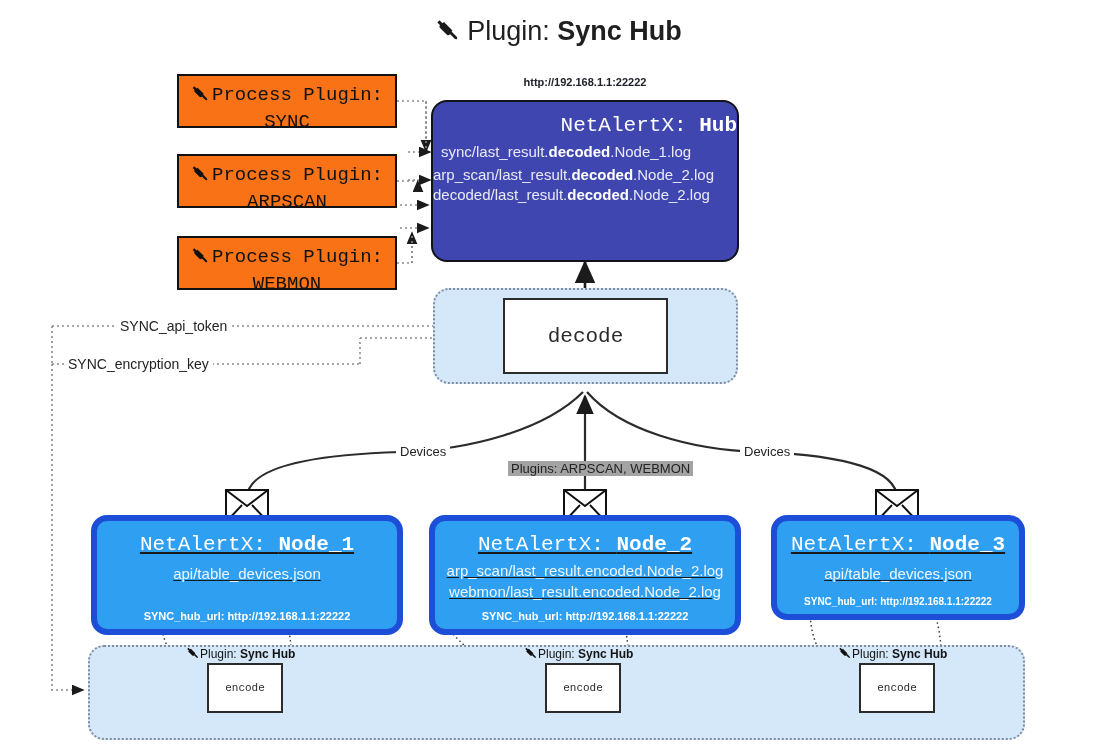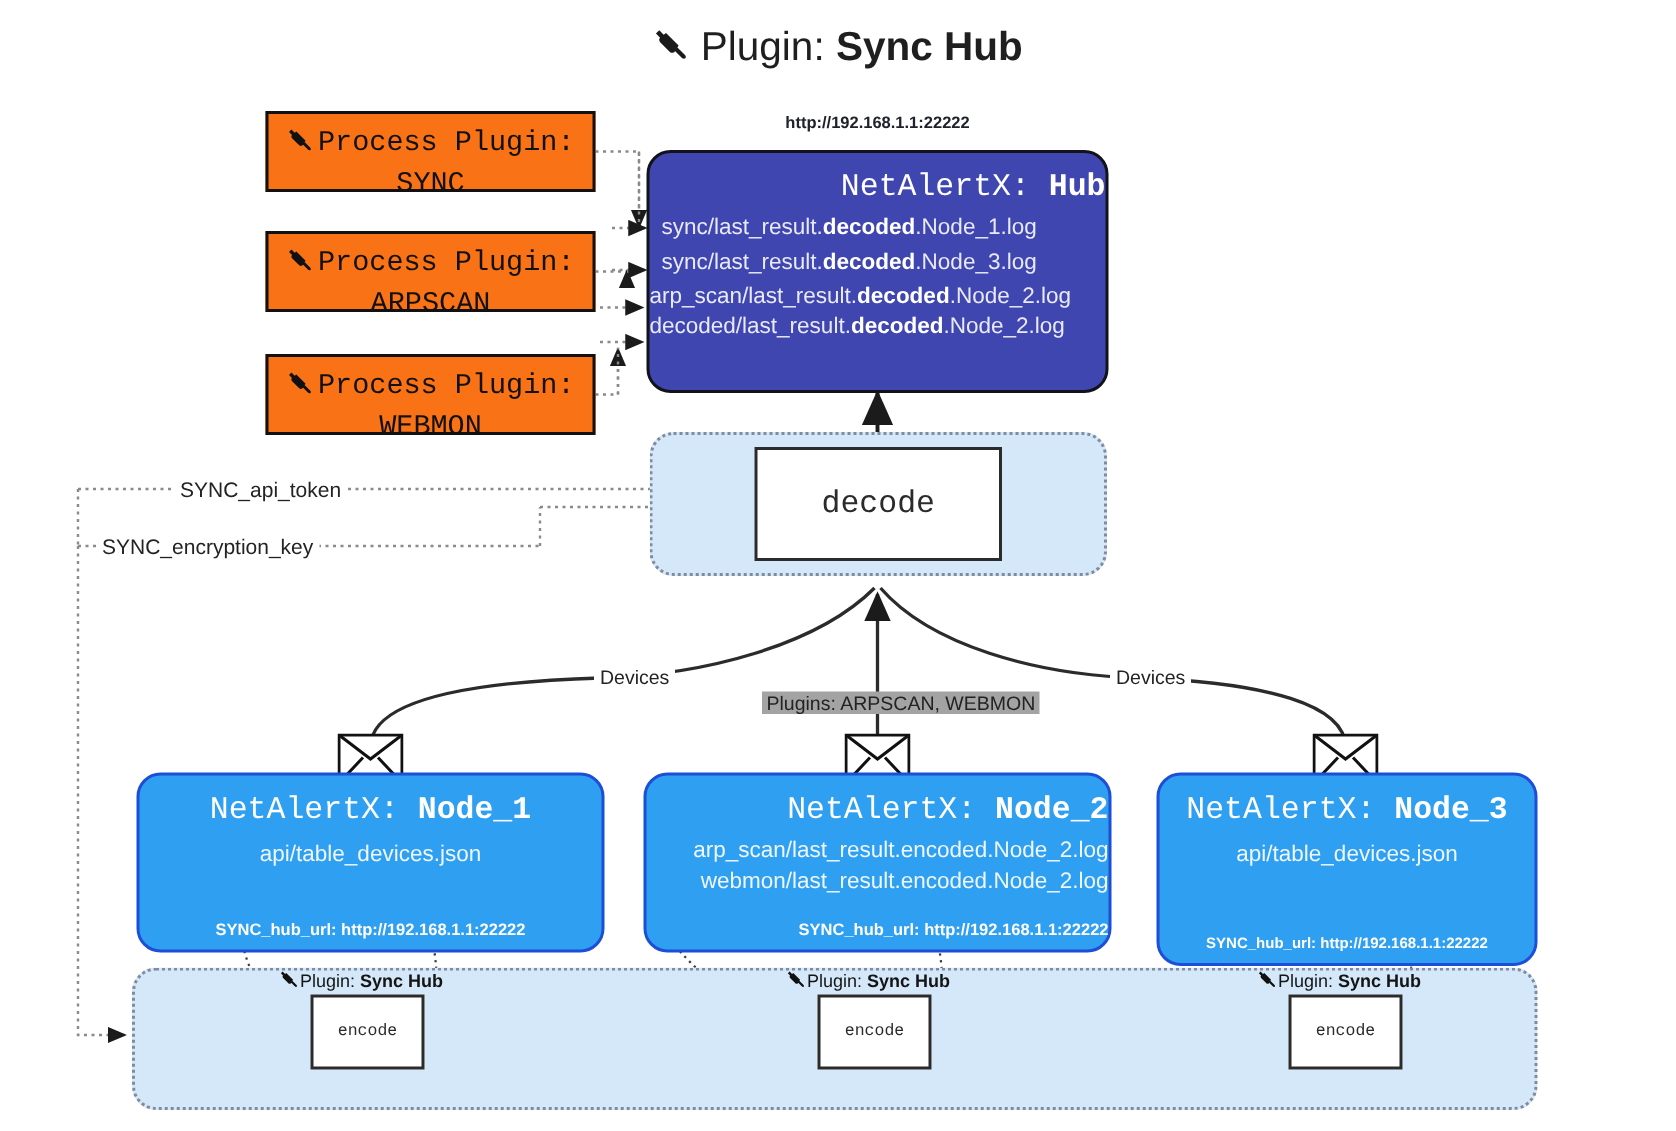--- a/index.html
+++ b/index.html
@@ -30,22 +30,22 @@
 
   .lbox{position:absolute;box-sizing:border-box;background:#d4e8fa;
         border:2px dotted #7f8ca0;border-radius:16px;}
 
   .wbox{position:absolute;box-sizing:border-box;background:#fff;border:2px solid #2b2b2b;
         display:flex;align-items:center;justify-content:center;
         font-family:"Liberation Mono","DejaVu Sans Mono",monospace;color:#2b2b2b;}
   .wbox.big{font-size:21px;}
   .wbox.small{font-size:11px;}
 
-  .node{position:absolute;box-sizing:border-box;background:#2f9ff2;border:2px solid #1d4ed8;
-        border-radius:16px;text-align:center;}
+  .node{position:absolute;box-sizing:border-box;background:#2f9ff2;border:6px solid #1d4ed8;
+        border-radius:16px;text-align:center;text-decoration:underline;}
   .node .ttl2{font-family:"Liberation Mono","DejaVu Sans Mono",monospace;font-size:21px;
         color:#ffffff;margin-top:12px;white-space:nowrap;}
   .node .ttl2 b{font-weight:bold;}
   .node .pl{color:#eef7ff;font-size:15px;margin-top:9px;white-space:nowrap;}
   .node .foot{position:absolute;left:0;right:0;bottom:7px;color:#ffffff;font-size:11px;
         font-weight:bold;white-space:nowrap;}
 
   .elabel{position:absolute;font-size:13px;color:#232323;background:#fff;
         padding:0 4px;white-space:nowrap;}
   .dlabel{position:absolute;font-size:13px;color:#232323;background:#a3a3a3;
@@ -168,23 +168,20 @@
   </div>
 
   <div class="hub-url" style="left:455px;top:76px;width:260px;">http://192.168.1.1:22222</div>
   <div class="hub" style="left:431px;top:100px;width:308px;height:162px;">
     <div class="hdr">
       <span>NetAlertX: </span><b>Hub</b>
     </div>
     <div class="row">
       <span>sync/last_result.</span><b>decoded</b><span>.Node_1.log</span>
     </div>
-    <div class="row">
-      <span>sync/last_result.</span><b>decoded</b><span>.Node_3.log</span>
-    </div>
     <div class="row" style="padding-left:0px;">
       <span>arp_scan/last_result.</span><b>decoded</b><span>.Node_2.log</span>
     </div>
     <div class="row" style="padding-left:0px;margin-top:3px;">
       <span>decoded/last_result.</span><b>decoded</b><span>.Node_2.log</span>
     </div>
   </div>
 
   <div class="lbox" style="left:433px;top:288px;width:305px;height:96px;"></div>
   <div class="wbox big" style="left:503px;top:298px;width:165px;height:76px;">decode</div>
@@ -219,30 +216,30 @@
   </div>
 
   <div class="node" style="left:91px;top:515px;width:312px;height:120px;">
     <div class="ttl2">
       <span>NetAlertX: </span><b>Node_1</b>
     </div>
     <div class="pl">api/table_devices.json</div>
     <div class="foot">SYNC_hub_url: http://192.168.1.1:22222</div>
   </div>
 
-  <div class="node" style="left:429px;top:515px;width:312px;height:120px;text-align:right;">
+  <div class="node" style="left:429px;top:515px;width:312px;height:120px;">
     <div class="ttl2">
       <span>NetAlertX: </span><b>Node_2</b>
     </div>
     <div class="pl" style="margin-top:6px;">arp_scan/last_result.encoded.Node_2.log</div>
     <div class="pl" style="margin-top:4px;">webmon/last_result.encoded.Node_2.log</div>
     <div class="foot">SYNC_hub_url: http://192.168.1.1:22222</div>
   </div>
 
-  <div class="node" style="left:771px;top:515px;width:254px;height:129px;">
+  <div class="node" style="left:771px;top:515px;width:254px;height:105px;">
     <div class="ttl2">
       <span>NetAlertX: </span><b>Node_3</b>
     </div>
     <div class="pl">api/table_devices.json</div>
     <div class="foot" style="font-size:10px;">SYNC_hub_url: http://192.168.1.1:22222</div>
   </div>
 
   <div class="lbox" style="left:88px;top:645px;width:937px;height:95px;"></div>
 
   <div class="pluglbl" style="left:186px;top:646px;">

